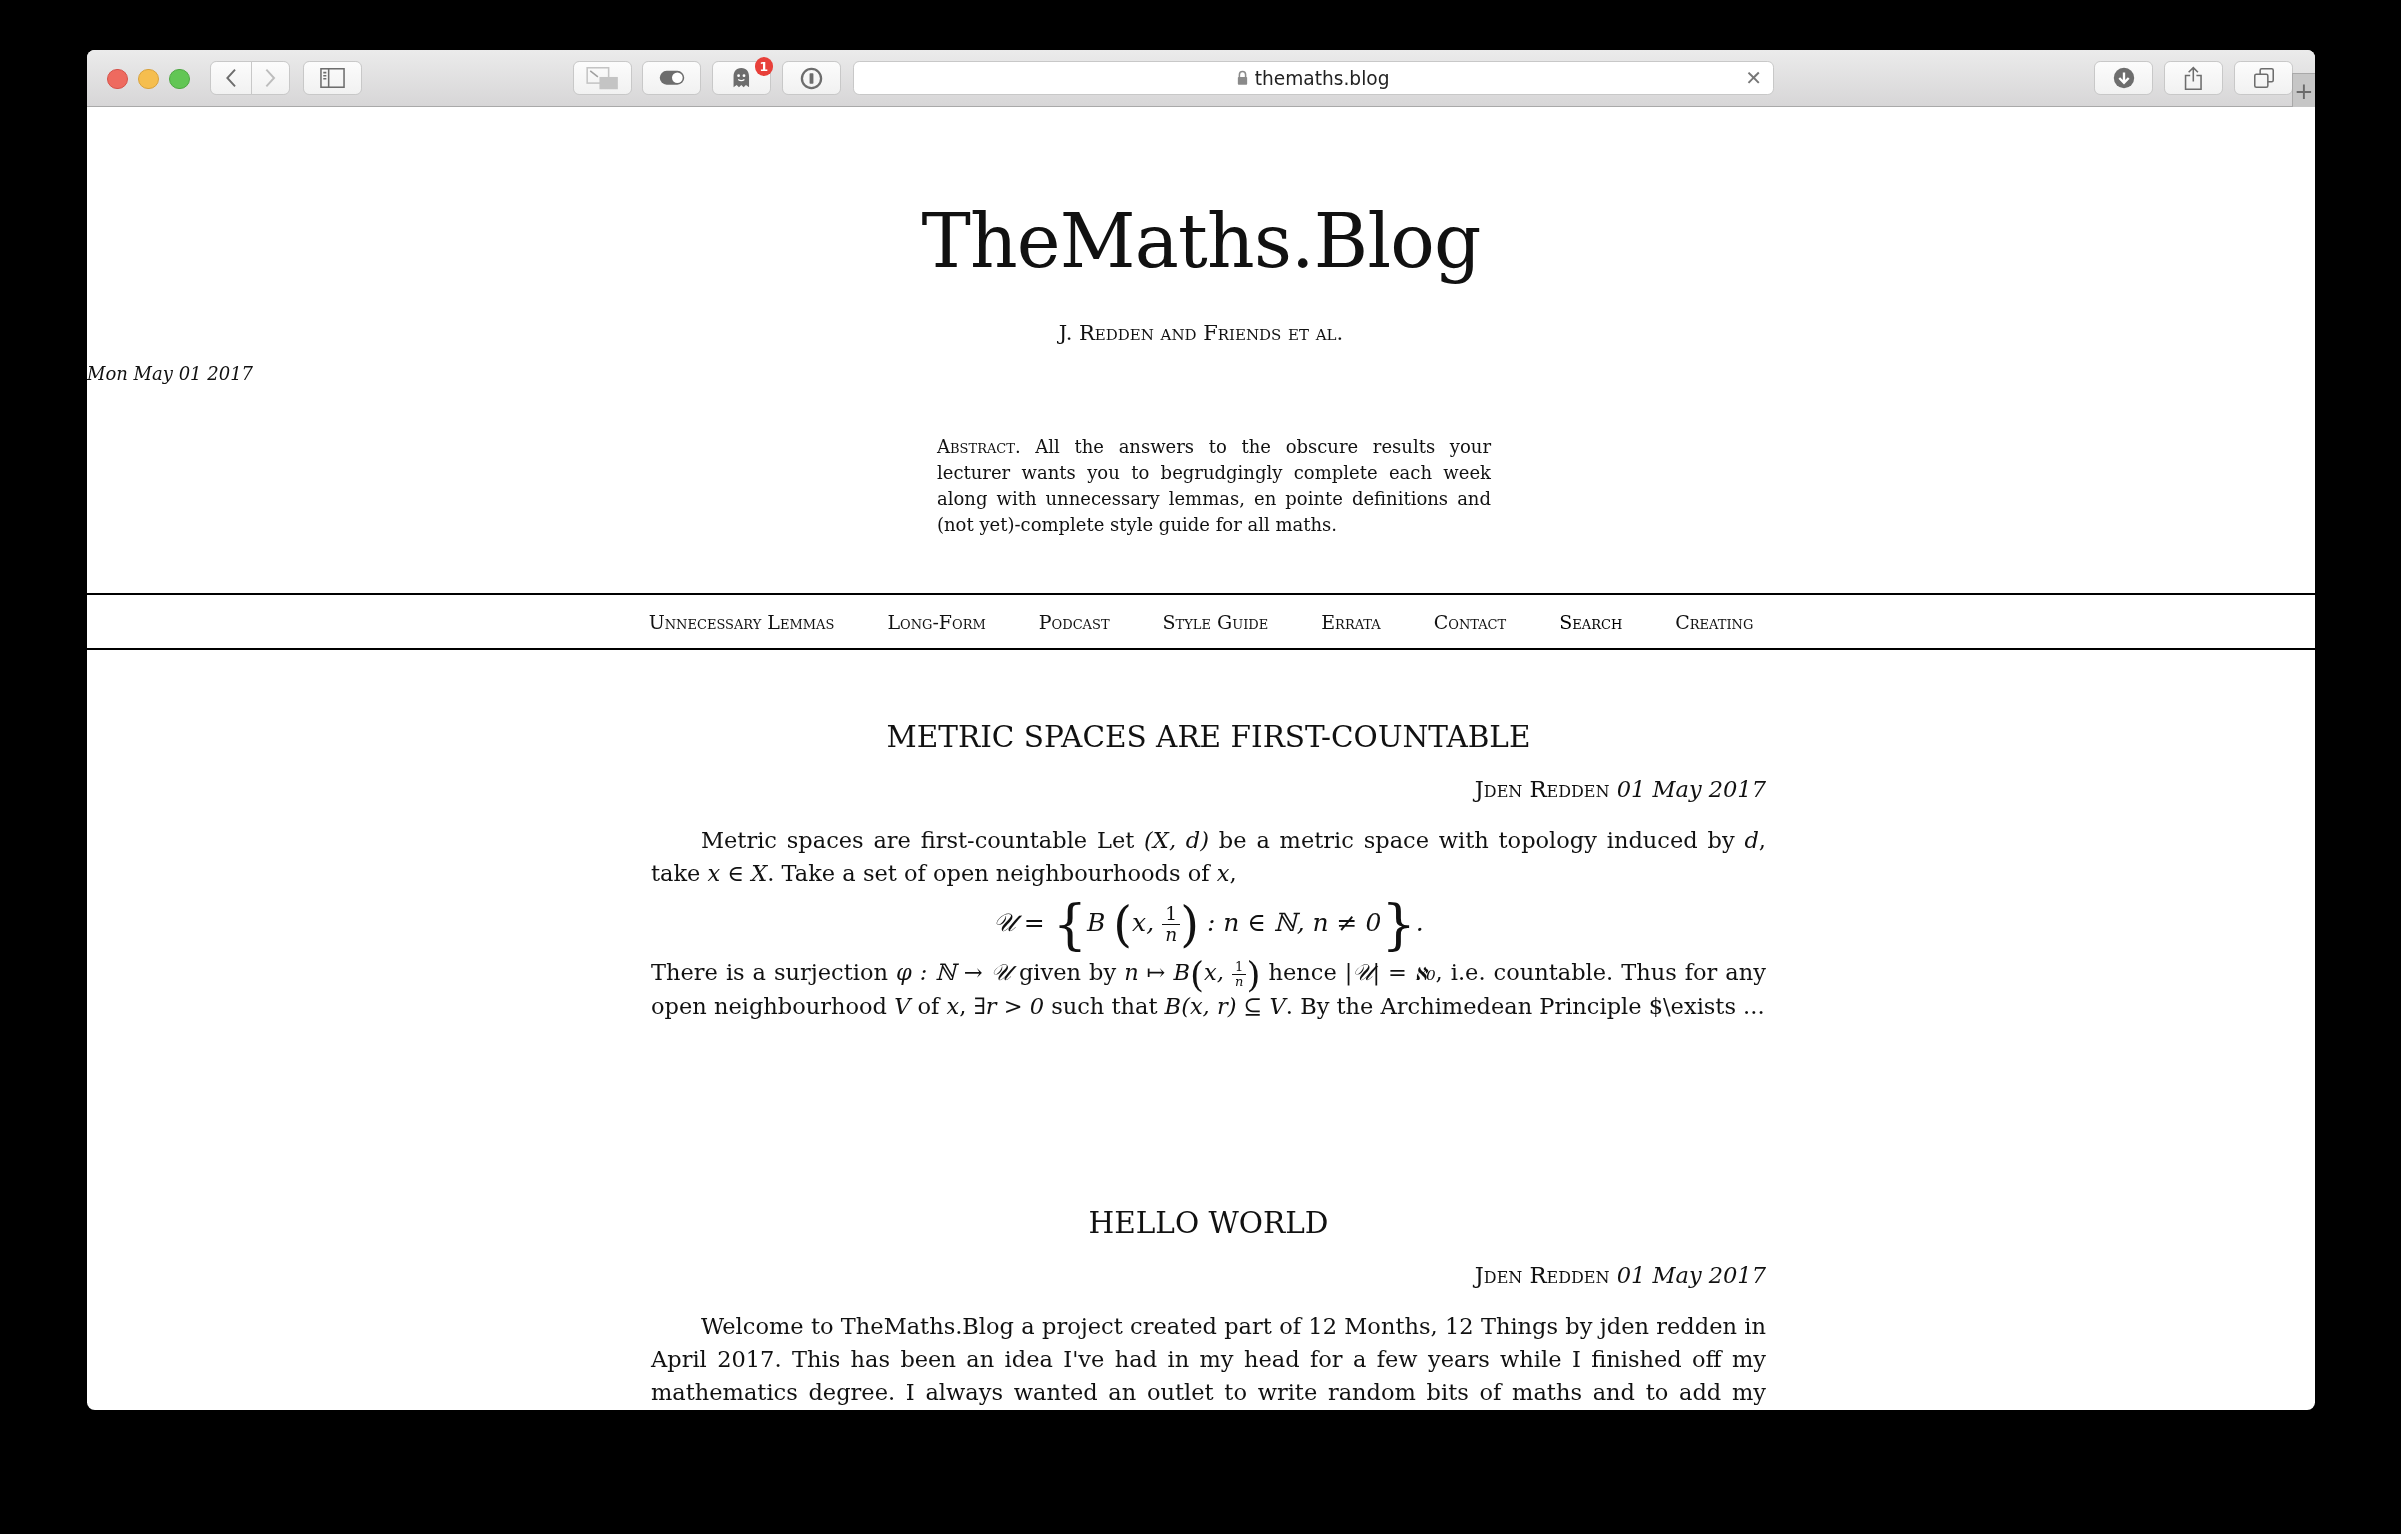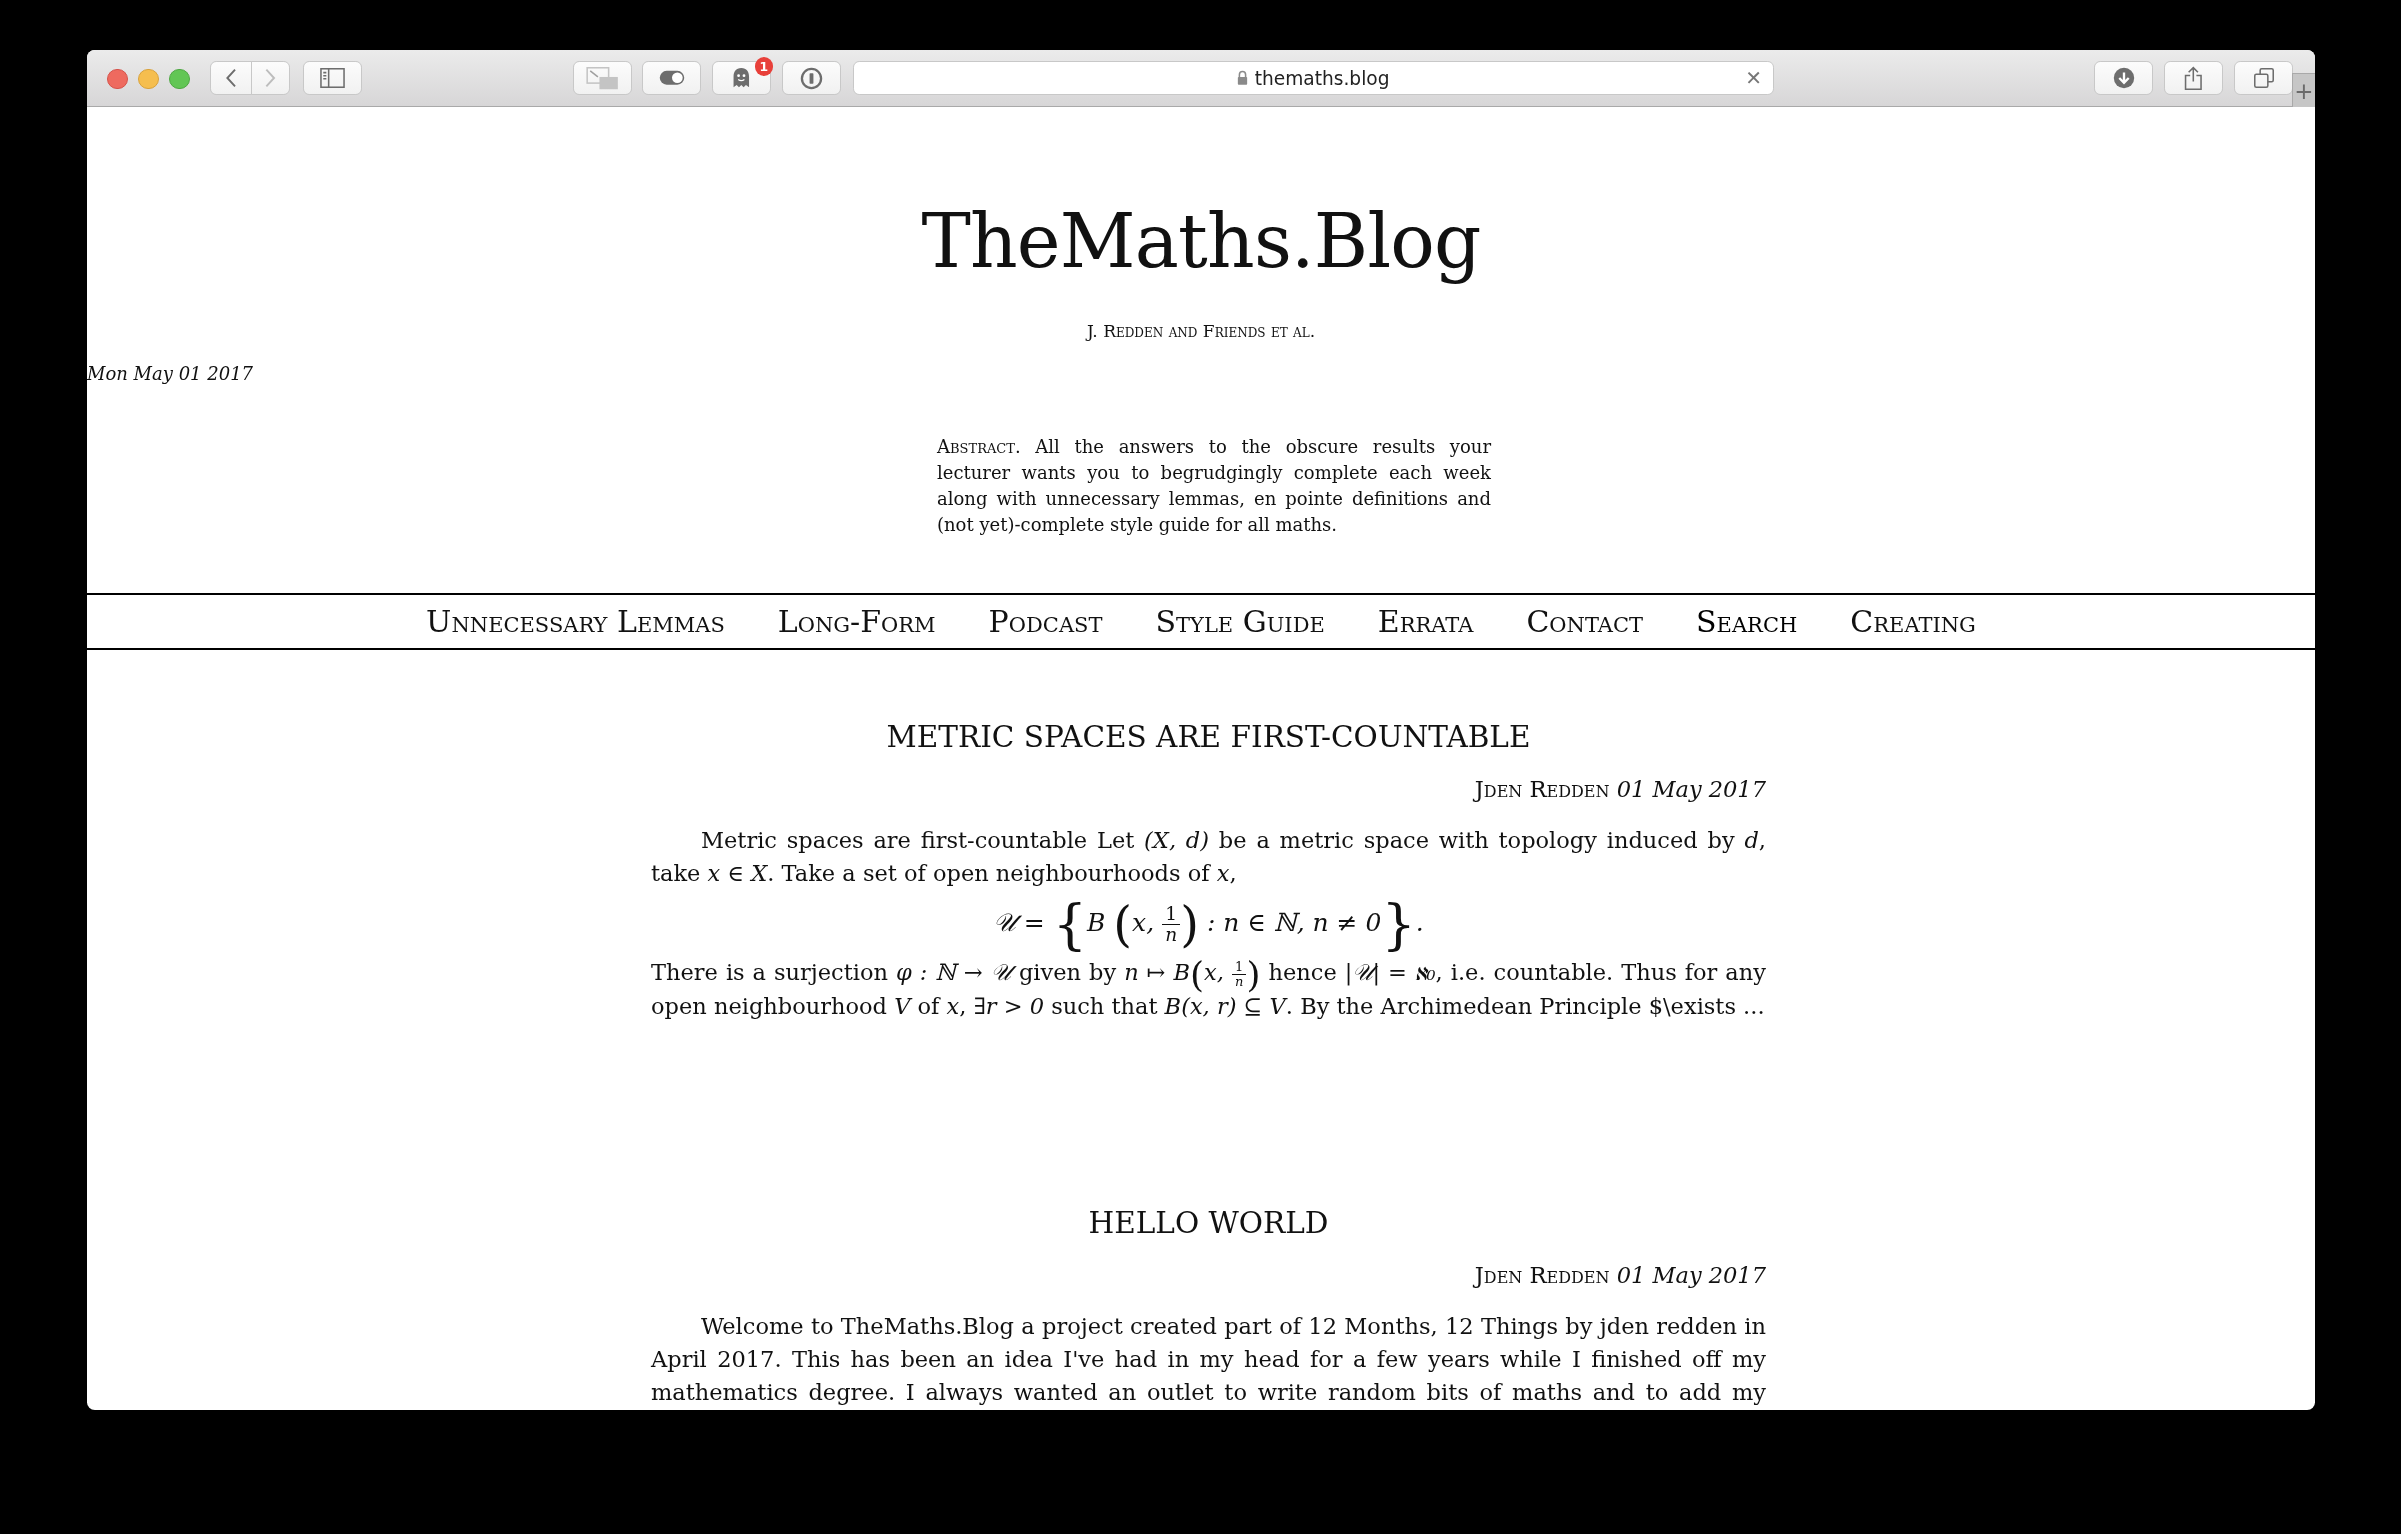--- a/index.html
+++ b/index.html
@@ -26,29 +26,29 @@
   .address .url { font-family:"DejaVu Sans", sans-serif; font-size:18.6px; color:#222; margin-left:6.2px; }
   .address .clear { position:absolute; right:11px; top:6.2px; color:#777; font-family:"DejaVu Sans", sans-serif; font-size:20px; line-height:20px; }
   .newtab { position:absolute; right:0; top:23px; width:23px; height:34px; background:#c6c6c6;
             border-left:0.8px solid #a9a9a9; border-top:0.8px solid #a9a9a9; box-sizing:border-box;
             display:flex; align-items:center; justify-content:center; color:#6a6a6a;
             font-family:"DejaVu Sans", sans-serif; font-size:23px; }
 
   .page { position:absolute; left:0; top:57px; width:100%; height:1302px; color:#111; }
   .site-title { position:absolute; left:0; width:100%; top:95px; text-align:center;
                 font-size:74px; line-height:78px; letter-spacing:-0.8px; }
-  .site-author { position:absolute; left:0; width:100%; top:214px; text-align:center; font-size:17px; font-variant:small-caps; }
+  .site-author { position:absolute; left:0; width:100%; top:214px; text-align:center; font-size:21px; font-variant:small-caps; }
   .site-date { position:absolute; left:0; width:100%; top:256px; text-align:left; font-size:18px; font-style:italic; }
   .abstract { position:absolute; left:850px; width:554px; top:327px; font-size:18px; line-height:26px;
               text-align:justify; }
   .abstract .lbl { font-variant:small-caps; }
   .nav { position:absolute; left:0; width:100%; top:486px; height:57px;
          border-top:2.3px solid #000; border-bottom:2.3px solid #000; box-sizing:border-box;
          display:flex; justify-content:center; align-items:center; gap:53px; }
-  .nav a { font-size:30px; font-variant:small-caps; color:#111; text-decoration:none; }
+  .nav a { font-size:19px; font-variant:small-caps; color:#111; text-decoration:none; }
   .nav a.muted { color:#000000; }
 
   .post { position:absolute; left:564px; width:1115px; }
   .post h2 { margin:16px; text-align:center; font-weight:normal; font-size:29.5px; }
   .byline { text-align:right; font-size:22.5px; margin-top:22px; }
   .byline .auth { font-variant:small-caps; }
   .byline .date { font-style:italic; }
   .post p { margin:22px 0 0 0; font-size:22.5px; line-height:33px; text-align:justify; }
   .post p.indent { text-indent:50px; }
   .math { font-style:italic; }

